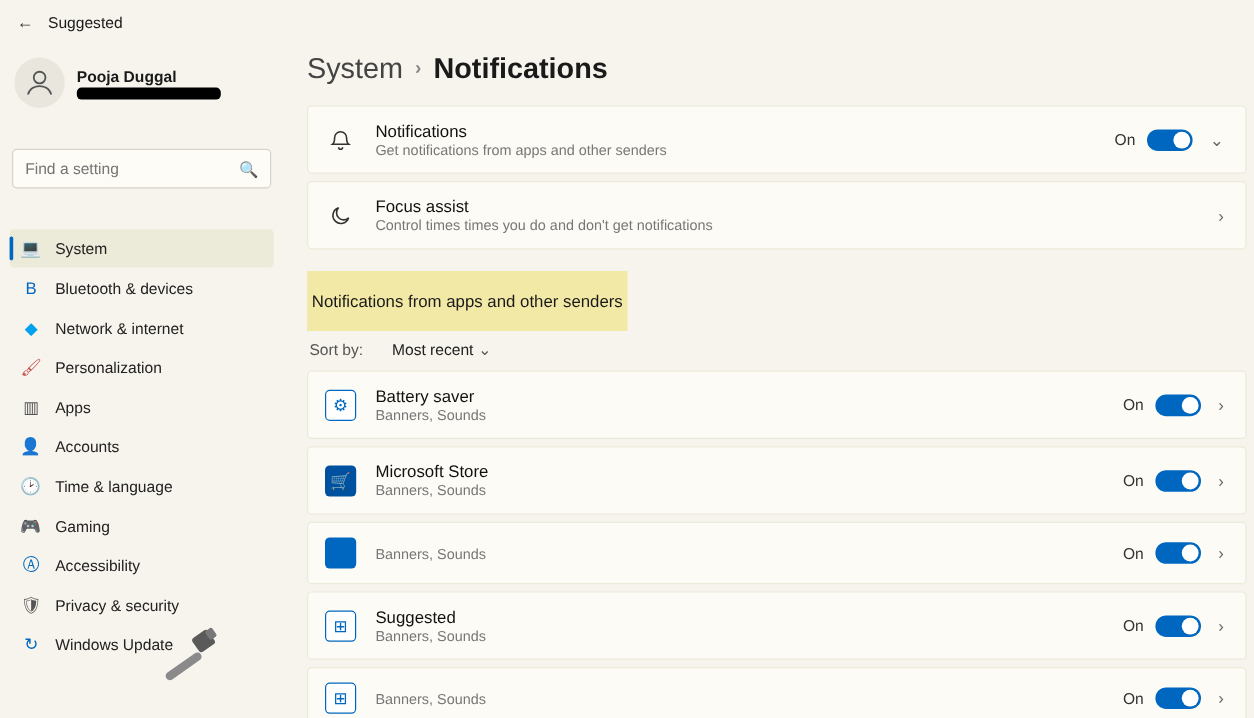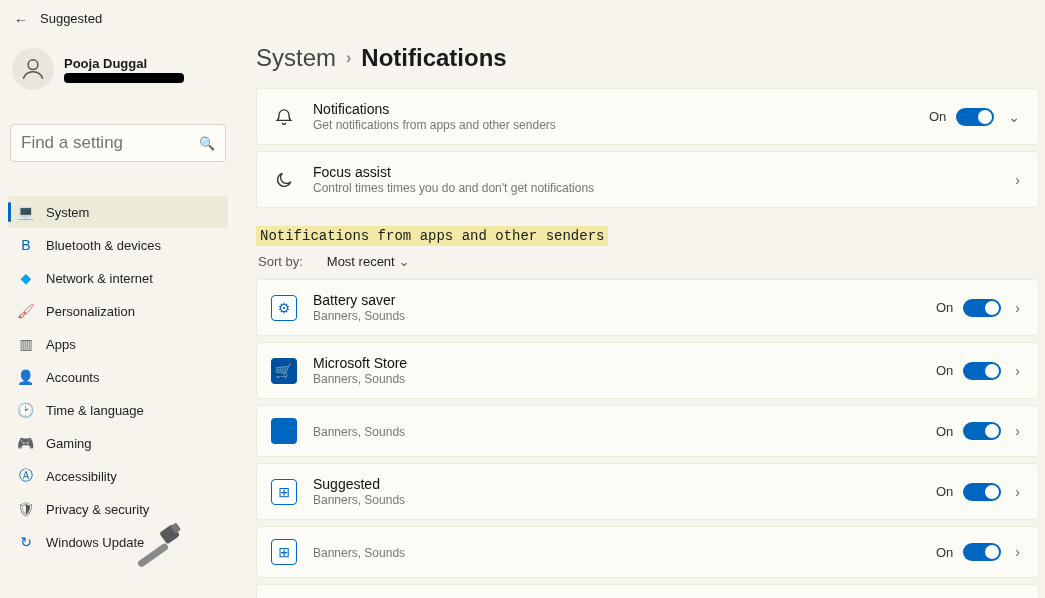--- a/index.html
+++ b/index.html
@@ -14,21 +14,21 @@
 
 
 .sidebar { width: 236px; padding: 6px 8px 17px 8px; display: flex; flex-direction: column; gap: 24px; }
 .user-block { display: flex; align-items: center; gap: 10px; padding: 6px 4px 10px 4px; }
 .avatar { width: 42px; height: 42px; border-radius: 50%; background: #e9e6de; display: flex; align-items: center; justify-content: center; }
 .avatar svg { width: 26px; height: 26px; stroke: #555; fill: none; stroke-width: 1.4; }
 .user-name { font-size: 13px; font-weight: 600; }
 .redact { width: 120px; height: 10px; background: #000; border-radius: 4px; margin-top: 2px; }
 
 .search-wrap { position: relative; margin: 0 2px; }
-.search { width: 100%; padding: 8px 30px 8px 10px; border: 1px solid #d6d3c8; background: #fdfcf6; border-radius: 4px; font-size: 17px; outline: none; }
+.search { width: 100%; padding: 8px 30px 8px 10px; border: 1px solid #d6d3c8; background: #fdfcf6; border-radius: 4px; font-size: 13px; outline: none; }
 .search-icon { position: absolute; right: 10px; top: 50%; transform: translateY(-50%); color: #666; font-size: 13px; }
 
 .nav { margin-top: 10px; display: flex; flex-direction: column; gap: 1px; }
 .nav-item { display: flex; align-items: center; gap: 12px; padding: 8px 10px; border-radius: 4px; cursor: pointer; font-size: 13px; color: #222; }
 .nav-item.active { background: #ecead9; position: relative; }
 .nav-item.active::before { content: ""; position: absolute; left: 0; top: 20%; bottom: 20%; width: 3px; background: #0067c0; border-radius: 2px; }
 .nav-icon { width: 16px; height: 16px; display: flex; align-items: center; justify-content: center; font-size: 14px; }
 
 
 .ic-system { color:#0067c0; }
@@ -56,21 +56,21 @@
 .card-title { font-size: 14px; color: #111; }
 .card-sub { font-size: 12px; color: #777; margin-top: 1px; }
 .card-tail { display: flex; align-items: center; gap: 10px; color:#333; }
 .onoff { font-size: 13px; }
 
 .toggle { width: 38px; height: 18px; background: #0067c0; border-radius: 10px; position: relative; cursor: pointer; }
 .toggle::after { content:""; position:absolute; right:2px; top:2px; width:14px; height:14px; background:#fff; border-radius:50%; }
 .chev { color:#666; font-size:14px; padding:0 4px; }
 
 .section-head { margin: 18px 0 6px 0; }
-.highlight { background: #f3e9a6; padding: 2px 4px; font-size: 14px; display:inline-block;font-family:Liberation Mono, monospace; }
+.highlight { background: #f3e9a6; padding: 17px 4px; font-size: 14px; display:inline-block; }
 .sortline { font-size: 13px; color:#555; margin: 8px 0 10px 2px; display:flex; align-items:center; gap:4px; }
 .sortline .val { color:#222;margin-left:20px; }
 
 .app-row .card-icon { }
 .app-tile { width:26px; height:26px; background:#0067c0; border-radius:4px; display:flex; align-items:center; justify-content:center; color:#fff; font-size:14px; }
 .app-tile.outlined { background:#fff; border:1px solid #0067c0; color:#0067c0; }
 .app-tile.dark { background:#0050a0; }
 
 .hammer { position: fixed; left: 130px; top: 520px; width: 60px; height: 60px; display:flex; align-items:center; justify-content:center; }
 .hammer svg { width:56px; height:56px; }

